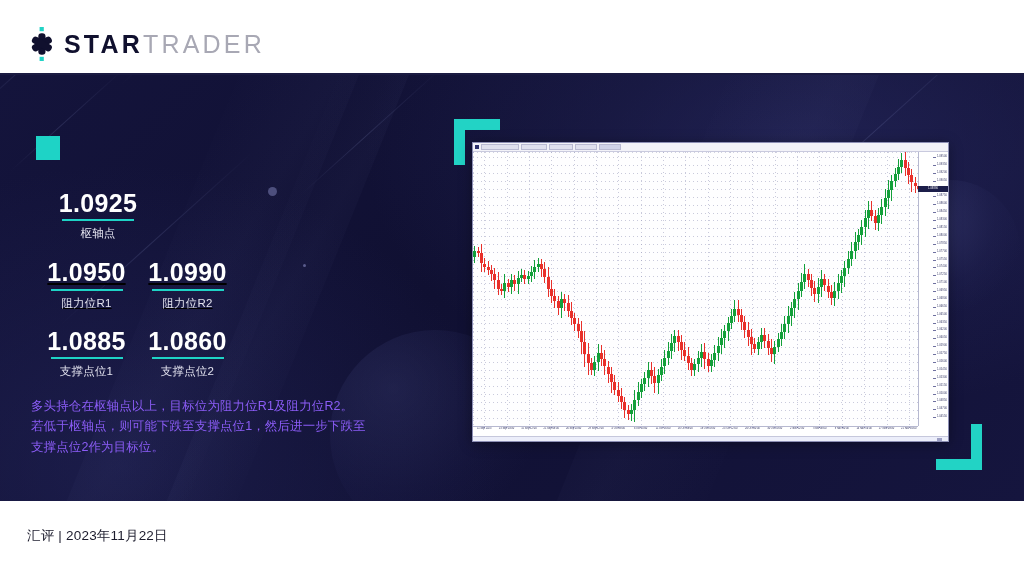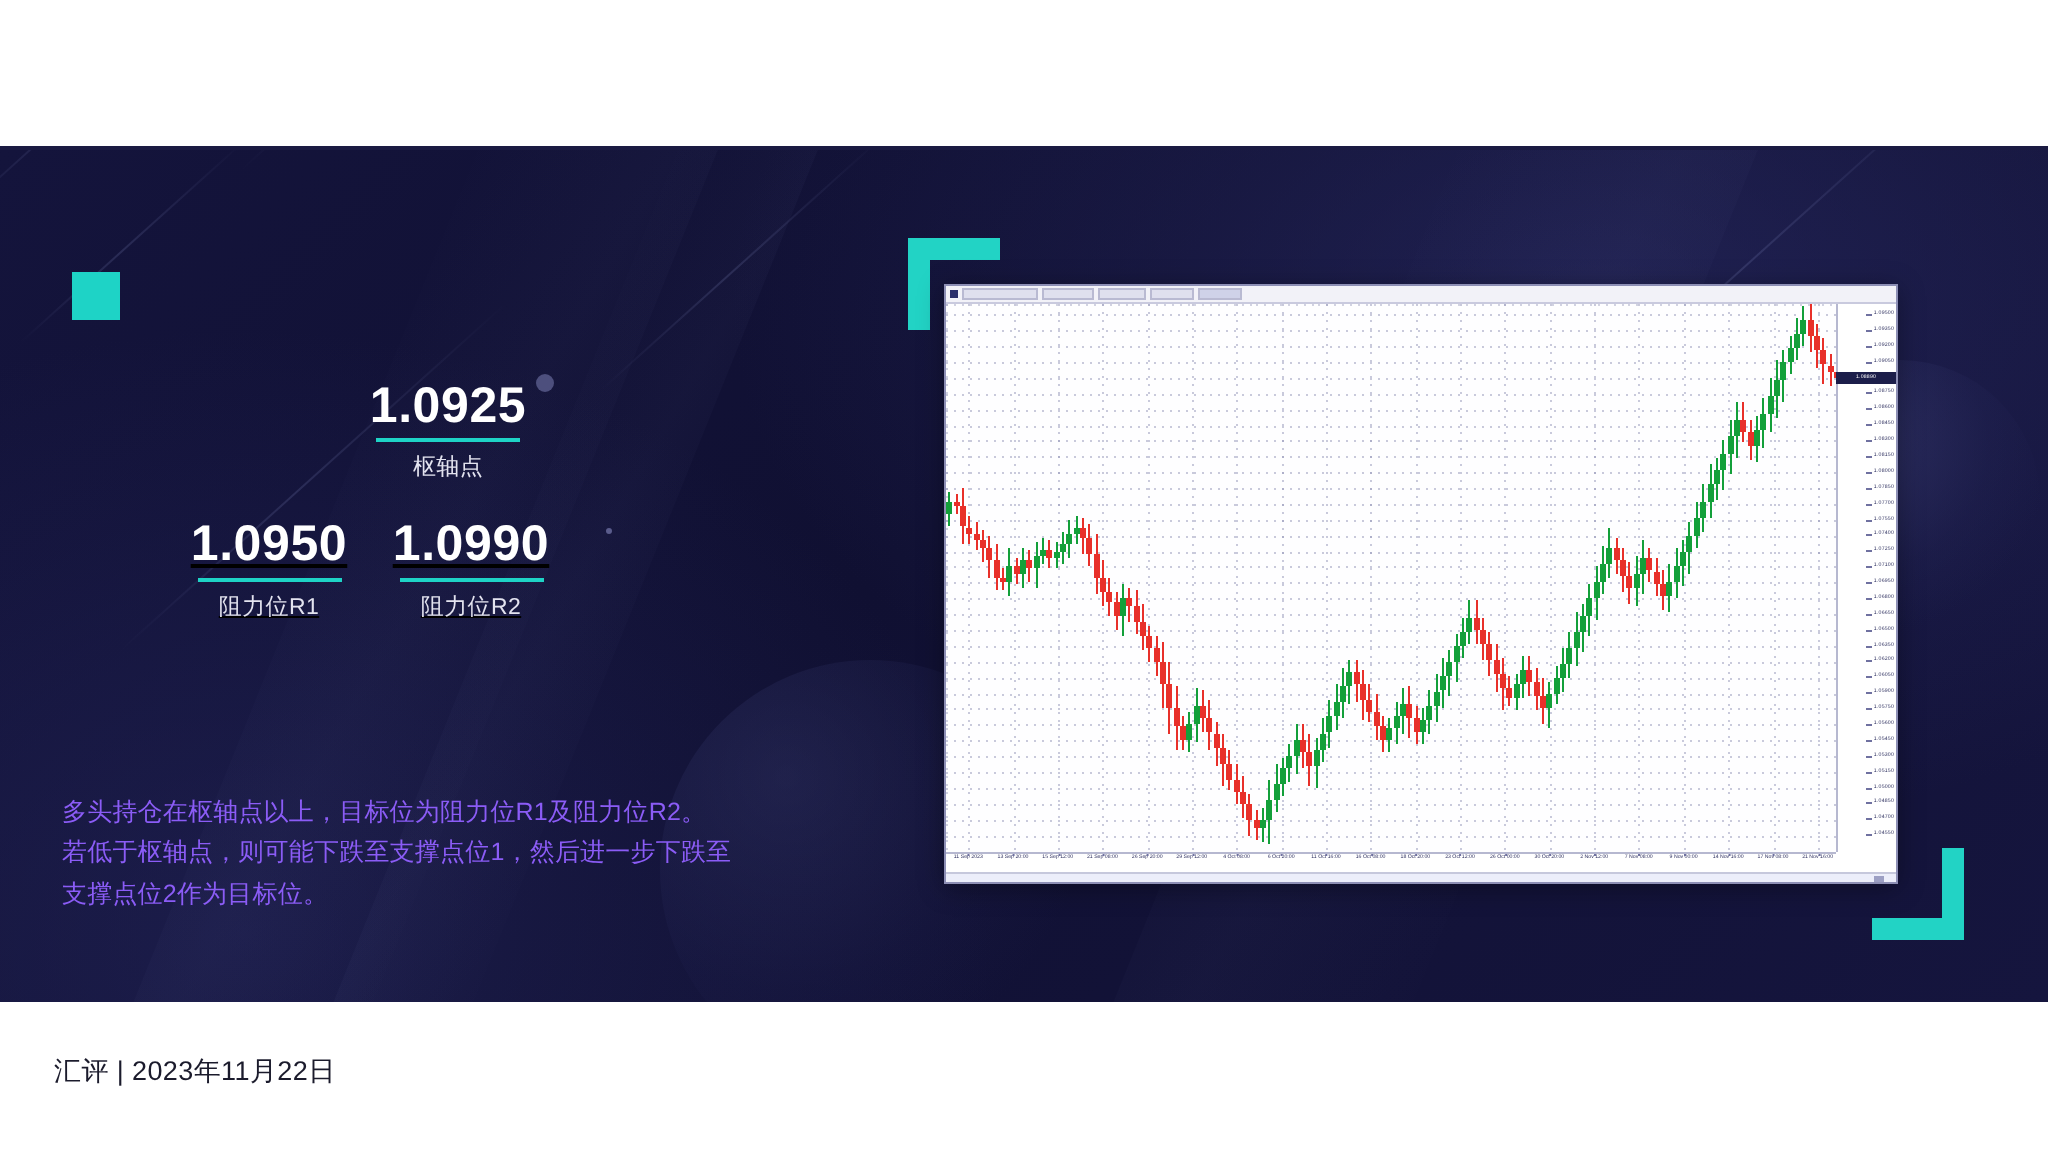--- a/index.html
+++ b/index.html
@@ -52,21 +52,21 @@
   .sphere-bl{left:330px;top:255px;width:210px;height:210px;
     background:radial-gradient(circle at 30% 28%, rgba(62,66,120,.30) 0%, rgba(34,36,84,.16) 50%, rgba(18,18,56,0) 73%);}
 
   
   .symbol-row{position:absolute;left:36px;top:136px;display:flex;align-items:center;}
   .symbol-chip{width:24px;height:24px;background:#1ed3c6;flex:0 0 auto;}
   .symbol-name{margin-left:16px;color:#ffffff;font-size:33px;font-weight:bold;
     letter-spacing:1.2px;line-height:1;}
 
   .levels{position:absolute;left:36px;top:190px;width:250px;}
-  .lvl-row{display:flex;justify-content:flex-end;}
+  .lvl-row{display:flex;}
   .lvl{text-align:center;}
   .lvl-val{color:#ffffff;font-size:25px;font-weight:bold;line-height:1.05;letter-spacing:.3px;}
   .lvl-ul{height:2px;background:#1ed3c6;margin:3px auto 0;}
   .lvl-lab{color:#e3e3ef;font-size:11.5px;margin-top:5px;letter-spacing:.2px;}
   .lvl.pivot{width:124px;}
   .lvl.pivot .lvl-ul{width:72px;}
   .lvl.c1,.lvl.c2{width:101px;}
   .lvl.c1 .lvl-ul,.lvl.c2 .lvl-ul{width:72px;}
   .row-r{margin-top:18px;text-decoration:underline;}
   .row-s{margin-top:17px;}
@@ -140,20 +140,37 @@
   
   .footer{position:absolute;left:0;top:501px;width:917px;height:75px;background:#ffffff;}
   .footer-text{position:absolute;left:27px;top:26px;color:#1b1b2c;font-size:13.5px;letter-spacing:.2px;}
 </style>
 </head>
 <body>
 
 <div class="page">
 
   <div class="header">
+    <div class="logo">
+      <span class="logo-mark">
+        <svg width="32" height="34" viewBox="0 0 32 34">
+          <rect x="13.6" y="0" width="4.2" height="4.2" fill="#22d3c5"></rect>
+          <rect x="13.6" y="29.8" width="4.2" height="4.2" fill="#22d3c5"></rect>
+          <g fill="#10102e">
+            <rect x="12.3" y="6.2" width="7.2" height="21.6" rx="3.2"></rect>
+            <rect x="12.3" y="6.2" width="7.2" height="21.6" rx="3.2" transform="rotate(60 15.9 17)"></rect>
+            <rect x="12.3" y="6.2" width="7.2" height="21.6" rx="3.2" transform="rotate(-60 15.9 17)"></rect>
+          </g>
+        </svg>
+      </span>
+      <span class="logo-text">
+        <span class="logo-star">STAR</span>
+          <span class="logo-trader">TRADER</span>
+      </span>
+    </div>
     <div class="header-rule"></div>
   </div>
 
   <div class="body-dark">
     <div class="bg-grad"></div>
     <div class="wedge w1"></div>
     <div class="wedge w2"></div>
     <div class="wedge w3"></div>
     <div class="streak s1"></div>
     <div class="streak s2"></div>
@@ -184,20 +201,32 @@
     <div class="lvl-row row-r">
       <div class="lvl c1">
         <div class="lvl-val">1.0950</div>
         <div class="lvl-ul"></div>
         <div class="lvl-lab">阻力位R1</div>
       </div>
       <div class="lvl c2">
         <div class="lvl-val">1.0990</div>
         <div class="lvl-ul"></div>
         <div class="lvl-lab">阻力位R2</div>
+      </div>
+    </div>
+    <div class="lvl-row row-s">
+      <div class="lvl c1">
+        <div class="lvl-val">1.0885</div>
+        <div class="lvl-ul"></div>
+        <div class="lvl-lab">支撑点位1</div>
+      </div>
+      <div class="lvl c2">
+        <div class="lvl-val">1.0860</div>
+        <div class="lvl-ul"></div>
+        <div class="lvl-lab">支撑点位2</div>
       </div>
     </div>
   </div>
 
   <div class="analysis">
     <div class="analysis-body">
       <div>多头持仓在枢轴点以上，目标位为阻力位R1及阻力位R2。</div>
       <div>若低于枢轴点，则可能下跌至支撑点位1，然后进一步下跌至</div>
       <div>支撑点位2作为目标位。</div>
     </div>

